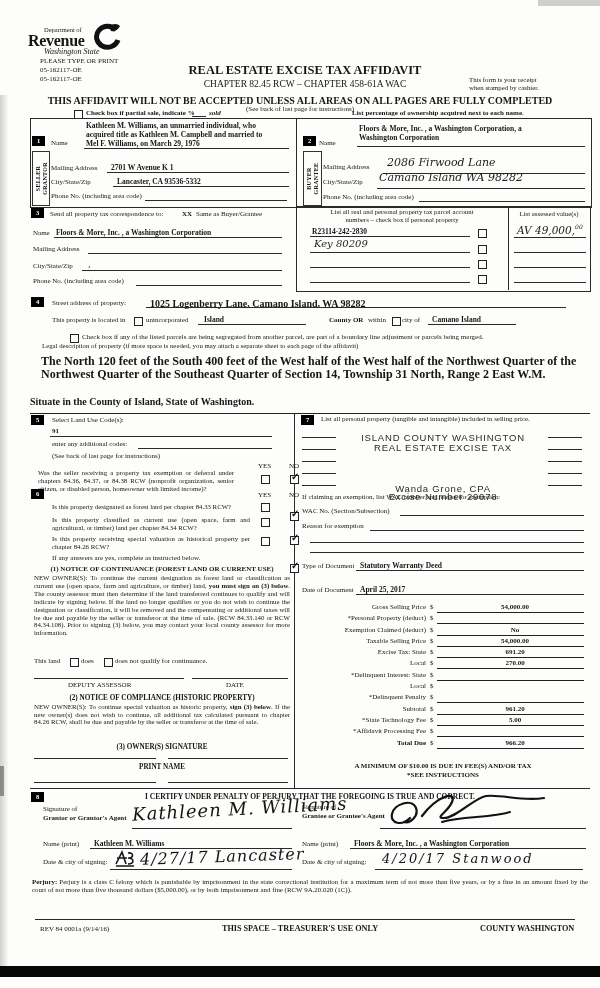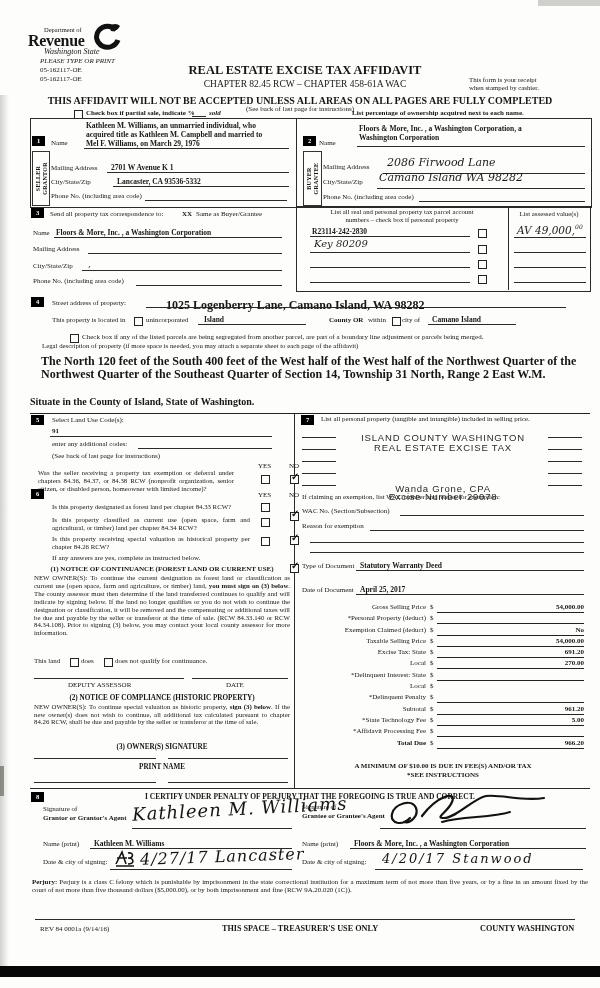--- a/index.html
+++ b/index.html
@@ -22,21 +22,21 @@
   .vtext{transform:rotate(-90deg);font-size:6px;font-weight:bold;letter-spacing:.3px;
          line-height:6.5px;text-align:center;white-space:nowrap;}
   .vtext span{display:block;}
   .hw{font-family:"DejaVu Serif",serif;font-style:italic;color:#1c1c1c;white-space:nowrap;}
   .script{font-family:"DejaVu Serif",serif;font-style:italic;color:#141414;white-space:nowrap;}
   .stamp{font-family:"Liberation Sans",sans-serif;color:#2a2a2a;letter-spacing:.8px;
          white-space:nowrap;text-align:center;width:250px;}
   .taxrow{position:absolute;left:0;width:294px;height:10px;font-size:7px;}
   .taxrow .lb{position:absolute;left:0;width:130px;text-align:right;white-space:nowrap;}
   .taxrow .dl{position:absolute;left:134px;}
-  .taxrow .vl{position:absolute;left:150px;width:138px;text-align:right;font-weight:bold;}
+  .taxrow .vl{position:absolute;left:150px;width:138px;text-align:center;font-weight:bold;}
   .taxrow .li{position:absolute;left:141px;right:6px;top:8.5px;border-bottom:1px solid #222;}
   sup.cent{font-size:6px;vertical-align:super;}
 </style>
 </head>
 <body>
 
 <div class="page">
 
   <div class="abs" style="left:0;top:95px;width:9px;height:880px;background:linear-gradient(to right,#b8b8b4,#e6e6e2 65%,rgba(255,255,255,0));opacity:.65;"></div>
   <div class="abs" style="left:0;top:766px;width:4px;height:30px;background:#4a4a46;opacity:.55;"></div>
@@ -46,21 +46,21 @@
   <div class="abs" style="left:0;top:0;width:600px;height:112px;">
     <div class="abs t2" style="left:44px;top:26px;font-size:6.5px;">Department of</div>
     <div class="abs b" style="left:28px;top:32px;font-size:16px;letter-spacing:-0.3px;">Revenue</div>
     <span class="abs" style="left:92px;top:23px;">
       <svg width="29" height="27" viewBox="0 0 29 27">
         <path d="M24 7 A11 10.5 0 1 0 26 17" fill="none" stroke="#111" stroke-width="5"></path>
         <path d="M17 3 q7 -4 11 0 q-3 6 -9 5 z" fill="#111"></path>
       </svg>
     </span>
     <div class="abs" style="left:44px;top:47px;font-size:8px;font-style:italic;white-space:nowrap;">Washington State</div>
-    <div class="abs t" style="left:40px;top:57px;font-style:italic;">PLEASE TYPE OR PRINT</div>
+    <div class="abs t" style="left:40px;top:57px;">PLEASE TYPE OR PRINT</div>
     <div class="abs t" style="left:40px;top:66px;">05-162117-OE</div>
     <div class="abs t" style="left:40px;top:75px;">05-162117-OE</div>
     <div class="abs b c" style="left:140px;top:63px;width:330px;font-size:12.5px;white-space:nowrap;">REAL ESTATE EXCISE TAX AFFIDAVIT</div>
     <div class="abs c" style="left:140px;top:79px;width:330px;font-size:9.5px;white-space:nowrap;">CHAPTER 82.45 RCW – CHAPTER 458-61A WAC</div>
     <div class="abs" style="left:469px;top:76px;font-size:6.8px;white-space:nowrap;">This form is your receipt</div>
     <div class="abs" style="left:469px;top:84px;font-size:6.8px;white-space:nowrap;">when stamped by cashier.</div>
     <div class="abs b c" style="left:30px;top:95px;width:540px;font-size:10px;white-space:nowrap;">THIS AFFIDAVIT WILL NOT BE ACCEPTED UNLESS ALL AREAS ON ALL PAGES ARE FULLY COMPLETED</div>
     <div class="abs c t" style="left:30px;top:105px;width:540px;">(See back of last page for instructions)</div>
   </div>
 
@@ -151,21 +151,21 @@
     <div class="abs hw" style="left:487px;top:17px;font-size:10.5px;"><span>AV  49,000,</span><sup class="cent">00</sup></div>
     <div class="abs ln" style="left:484px;top:31px;width:72px;"></div>
     <div class="abs ln" style="left:484px;top:46px;width:72px;"></div>
     <div class="abs ln" style="left:484px;top:61px;width:72px;"></div>
     <div class="abs ln" style="left:484px;top:76px;width:72px;"></div>
   </div>
 
   <div class="abs" style="left:30px;top:296px;width:560px;height:50px;">
     <div class="abs nb" style="left:1px;top:1px;">4</div>
     <div class="abs t" style="left:22px;top:3px;">Street address of property:</div>
-    <div class="abs t b" style="left:120px;top:2px;font-size:12px;margin-left:16px;">1025 Logenberry Lane, Camano Island, WA  98282</div>
+    <div class="abs t b" style="left:120px;top:2px;font-size:10px;">1025 Logenberry Lane, Camano Island, WA  98282</div>
     <div class="abs ln" style="left:116px;top:11px;width:420px;"></div>
     <div class="abs t" style="left:22px;top:20px;">This property is located in</div>
     <div class="abs cb" style="left:104px;top:21px;"></div>
     <div class="abs t" style="left:116px;top:20px;">unincorporated</div>
     <div class="abs t b" style="left:174px;top:19px;font-size:7.5px;">Island</div>
     <div class="abs ln" style="left:168px;top:28px;width:108px;"></div>
     <div class="abs t b" style="left:299px;top:20px;">County OR</div>
     <div class="abs t" style="left:338px;top:20px;">within</div>
     <div class="abs cb" style="left:362px;top:21px;"></div>
     <div class="abs t" style="left:372px;top:20px;">city of</div>

